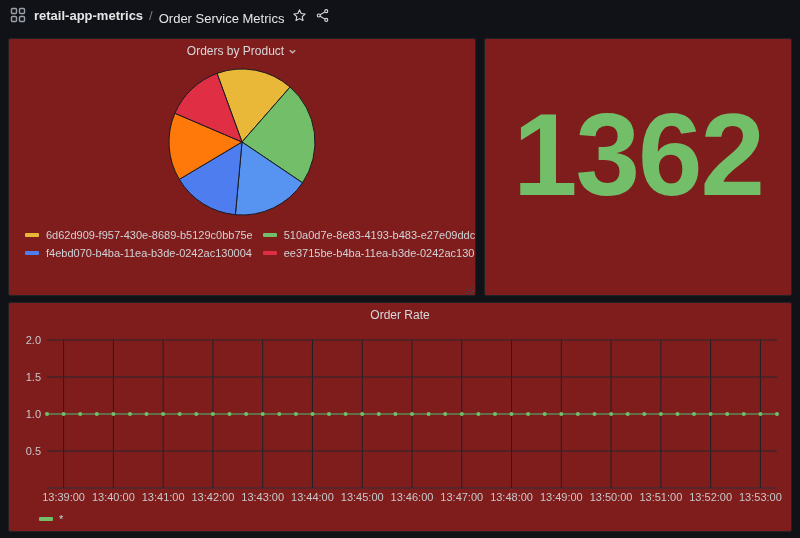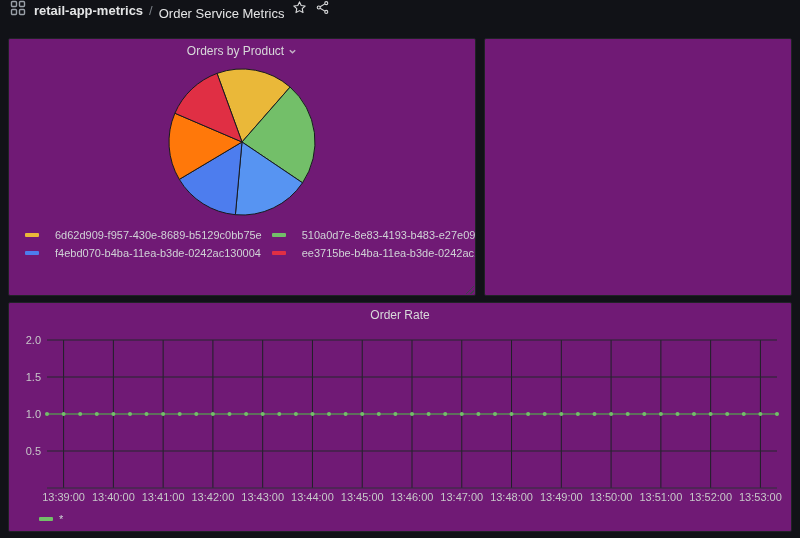--- a/index.html
+++ b/index.html
@@ -4,58 +4,58 @@
 <style>
   * { box-sizing: border-box; }
   html,body { margin:0; padding:0; }
   body {
     width:800px; height:538px; overflow:hidden;
     background:#111217;
     font-family:"Liberation Sans", sans-serif;
     color:#d8d9da;
   }
   .header {
-    height:30px; display:flex; align-items:flex-start; gap:8px; padding:0 10px;
+    height:30px; display:flex; align-items:center; gap:8px; padding:0 10px;
     background:#111217;
   }
   .apps-icon { display:flex; align-items:center; cursor:pointer; }
   .breadcrumb { display:flex; align-items:center; gap:6px; font-size:13px; }
   .crumb-folder { color:#e4e5e6; font-weight:700; cursor:pointer; }
   .crumb-sep { color:#7b8087; }
   .crumb-title { color:#e4e5e6; font-weight:500;margin-top:6px; }
   .hicon { display:flex; align-items:center; cursor:pointer; color:#d8d9da; }
   .dash {
     position:absolute; top:30px; left:0; right:0;
     padding:8px;
     display:grid;
     grid-template-columns:468px 308px;
     grid-template-rows:258px 230px;
     gap:6px 8px;
   }
   .panel {
-    background:#701a75;
+    background:#7f1d1d;
     border:1px solid #202226;
     border-radius:2px;
     position:relative;
     overflow:hidden;
     text-align:center;
   }
   .panel-rate { grid-column:1 / span 2; }
   .panel-title {
     height:24px; display:flex; align-items:center; justify-content:center; gap:4px;
     font-size:12px; font-weight:500; color:#d8d9da; cursor:pointer;
   }
   .chev { display:flex; align-items:center; opacity:.8; }
   .pie-wrap { display:flex; justify-content:center; margin-top:4px; }
   .pie-legend {
     display:grid; grid-template-columns:1fr 1fr; gap:6px 10px;
     padding:12px 16px 0 16px;
   }
   .legend-item {
-    display:flex; align-items:center; gap:16px;
+    display:flex; align-items:center; gap:7px;
     font-size:11px; color:#d0d2d6; cursor:pointer; white-space:nowrap;
   }
   .legend-swatch { width:14px; height:4px; border-radius:1px; flex:0 0 auto; }
   .stat-wrap {
     height:calc(100% - 24px);
     display:flex; align-items:center; justify-content:center;
   }
   .stat-value {
     font-size:116px; font-weight:700; line-height:1; letter-spacing:-2px;
   }
@@ -139,20 +139,23 @@
         </div>
         <div class="legend-item">
           <span class="legend-swatch" style="background: rgb(224, 47, 68);"></span>
           <span>ee3715be-b4ba-11ea-b3de-0242ac130004</span>
         </div>
       </div>
     <div class="resize-handle"></div>
   </div>
 
   <div class="panel">
+    <div class="stat-wrap">
+      <span class="stat-value" style="color: rgb(115, 191, 105);">1362</span>
+    </div>
   </div>
 
   <div class="panel panel-rate">
     <div class="panel-title">
       <span>Order Rate</span>
     </div>
     <div class="rate-body">
       <svg width="766" height="178" viewBox="0 0 766 178">
           <line x1="46.59090909090909" y1="11" x2="46.59090909090909" y2="159" stroke="#1e2126" stroke-width="1"></line>
           <text x="46.59090909090909" y="172" text-anchor="middle" fill="#c7c8c9" font-size="11">13:39:00</text>

